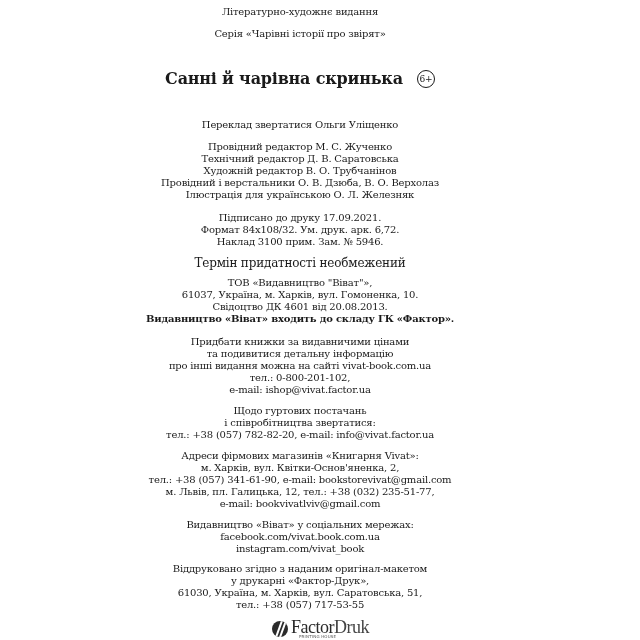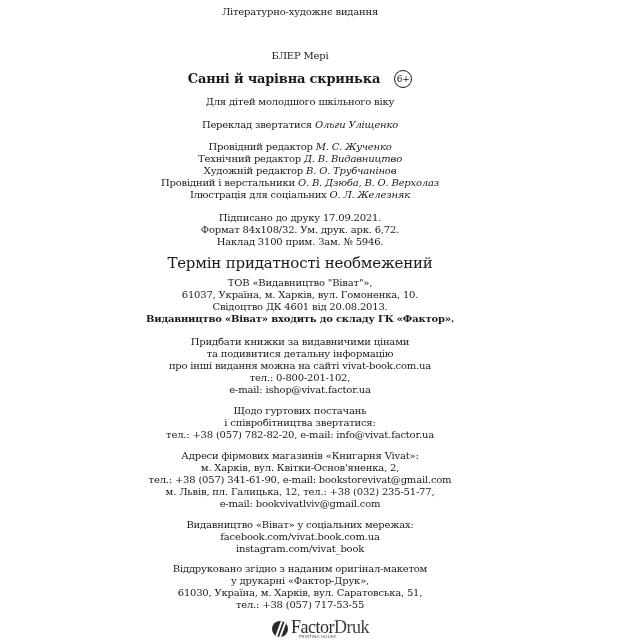--- a/index.html
+++ b/index.html
@@ -2,68 +2,67 @@
 <html><head>
 <meta charset="utf-8">
 <style>
   html, body { margin: 0; padding: 0; background: #ffffff; }
   body { width: 640px; height: 640px; overflow: hidden; position: relative;
          font-family: "DejaVu Serif", "Liberation Serif", serif; color: #1a1a1a; }
   .page { position: absolute; left: 0; top: 0; width: 640px; height: 640px; }
   .line { position: absolute; left: 0; width: 600px; text-align: center;
           font-size: 10px; line-height: 12px; white-space: nowrap; letter-spacing: -0.2px; }
   .bold { font-weight: bold; }
-  .it { font-style: italic; }
+  .it { }
   .title-row { display: flex; justify-content: center; align-items: center; }
   .age { display: inline-flex; align-items: center; justify-content: center;
          width: 16px; height: 16px; border: 1.2px solid #1a1a1a; border-radius: 50%;
          font-size: 9px; margin-left: 14px; font-weight: normal; }
   .logo { position: absolute; left: 272px; top: 618px; height: 22px; display: flex; align-items: center; }
   .logo-mark { width: 16px; height: 16px; border-radius: 50%; background: #2a2a2a; position: relative; overflow: hidden; }
   .logo-mark::before { content: ""; position: absolute; left: 6px; top: -2px; width: 2px; height: 20px; background: #ffffff; transform: rotate(20deg); }
   .logo-mark::after { content: ""; position: absolute; left: 10px; top: -2px; width: 2px; height: 20px; background: #ffffff; transform: rotate(20deg); }
   .logo-text { display: flex; flex-direction: column; margin-left: 3px; }
   .logo-name { font-family: Liberation Serif, serif; font-size: 18px; line-height: 14px; color: #2a2a2a; letter-spacing: -0.5px; text-align: center; }
   .logo-name .light { font-weight: normal; color: #444; }
   .logo-sub { font-family: "DejaVu Sans", "Liberation Sans", sans-serif; font-size: 4px; line-height: 5px; color: #555; margin-left: 8px; letter-spacing: 0.2px; }
 </style>
 </head>
 <body>
 
 <div class="page">
 
   <div class="line" style="top:6px">Літературно-художнє видання</div>
-  <div class="line" style="top:50px">БЛЕР Мері</div>
+  <div class="line" style="top:28px">Серія «Чарівні історії про звірят»</div>
 
   <div class="line title-row" style="top:70px; height:18px;">
-    <span class="bold" style="font-size:13px">Санні й чарівна скринька</span>
+    <span class="bold" style="font-size:16px">Санні й чарівна скринька</span>
     <span class="age">6+</span>
   </div>
 
-  <div class="line" style="top:96px">Для дітей молодшого шкільного віку</div>
   <div class="line" style="top:119px">
     <span>Переклад звертатися</span>
     <span class="it">Ольги Уліщенко</span>
   </div>
 
   <div>
     <div class="line" style="top:141px"><span>Провідний редактор </span><span class="it">М. С. Жученко</span></div>
-    <div class="line" style="top:153px"><span>Технічний редактор </span><span class="it">Д. В. Видавництво</span></div>
+    <div class="line" style="top:153px"><span>Технічний редактор </span><span class="it">Д. В. Саратовська</span></div>
     <div class="line" style="top:165px"><span>Художній редактор </span><span class="it">В. О. Трубчанінов</span></div>
     <div class="line" style="top:177px"><span>Провідний і верстальники </span><span class="it">О. В. Дзюба, В. О. Верхолаз</span></div>
-    <div class="line" style="top:189px"><span>Ілюстрація для соціальних </span><span class="it">О. Л. Железняк</span></div>
+    <div class="line" style="top:189px"><span>Ілюстрація для українською </span><span class="it">О. Л. Железняк</span></div>
   </div>
 
   <div>
     <div class="line" style="top:212px">Підписано до друку 17.09.2021.</div>
     <div class="line" style="top:224px">Формат 84x108/32. Ум. друк. арк. 6,72.</div>
     <div class="line" style="top:236px">Наклад 3100 прим. Зам. № 5946.</div>
   </div>
 
-  <div class="line" style="top:257px; font-size:15px">Термін придатності необмежений</div>
+  <div class="line" style="top:257px; font-size:12px">Термін придатності необмежений</div>
 
   <div>
     <div class="line" style="top:277px">ТОВ «Видавництво "Віват"»,</div>
     <div class="line" style="top:289px">61037, Україна, м. Харків, вул. Гомоненка, 10.</div>
     <div class="line" style="top:301px">Свідоцтво ДК 4601 від 20.08.2013.</div>
     <div class="line bold" style="top:313px">Видавництво «Віват» входить до складу ГК «Фактор».</div>
   </div>
 
   <div>
     <div class="line" style="top:336px">Придбати книжки за видавничими цінами</div>

